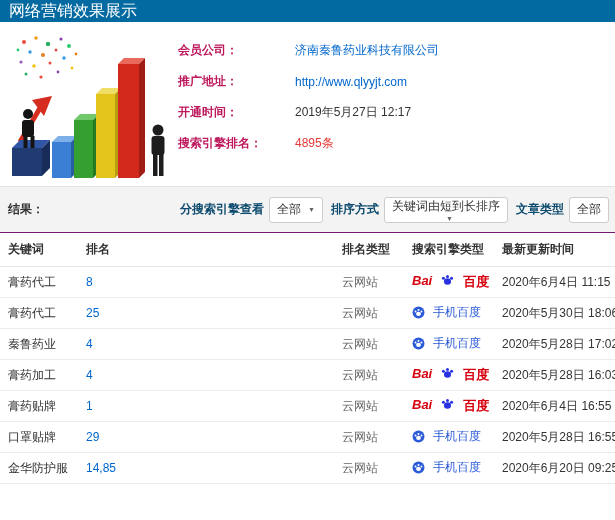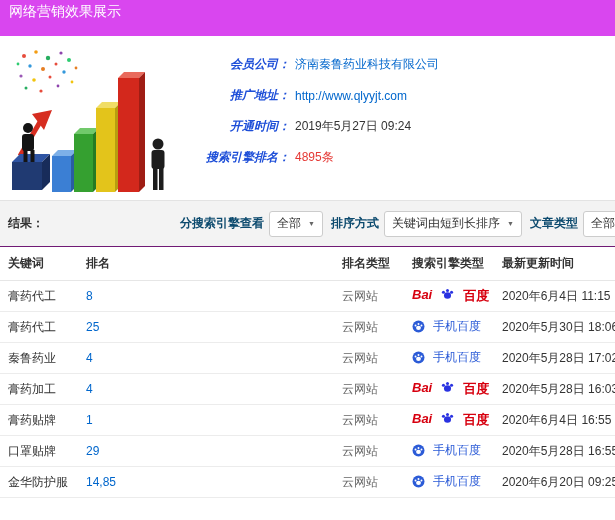--- a/index.html
+++ b/index.html
@@ -1,41 +1,41 @@
 <!DOCTYPE html>
 <html><head>
 <meta charset="utf-8">
 <style>
   * { box-sizing: border-box; margin: 0; padding: 0; }
   html, body { width: 615px; height: 520px; background: #fff;
     font-family: "Liberation Sans", "DejaVu Sans", sans-serif; }
   .page { width: 615px; height: 520px; overflow: hidden; background: #fff; }
 
-  .titlebar { height: 36px; background: #d946ef; color: #fff; font-size: 14px;
+  .titlebar { height: 22px; background: #0369a1; color: #fff; font-size: 16px;
     line-height: 22px; padding: 0 9px; }
 
   .top { display: flex; padding: 8px 0 4px 6px; height: 164px; }
   .chart-art { flex: 0 0 172px; width: 172px; }
   .info { flex: 1; padding-top: 12px; }
   .info-row { display: flex; align-items: center; margin-bottom: 14px; font-size: 12px; }
-  .info-label { flex: 0 0 112px; width: 112px; text-align: right; font-weight: bold; color: #1d4ed8; font-style: italic; }
+  .info-label { flex: 0 0 112px; width: 112px; font-weight: bold; color: #be185d; }
   .info-value { margin-left: 5px; color: #333; text-decoration: none; }
   .info-value.link { color: #0066cc; cursor: pointer; }
   .info-value.red { color: #e53935; }
 
   .filterbar { background: #f3f3f3; border-top: 1px solid #e3e3e3; border-bottom: 1px solid #701a75;
     padding: 7px 8px; display: flex; align-items: center; font-size: 12px; height: 47px; }
   .result-label { font-weight: bold; color: #333; flex: 0 0 172px; }
   .flabel { font-weight: bold; color: #0c4a6e; margin-right: 5px; white-space: nowrap; }
   .select { background: #fff; border: 1px solid #ccc; border-radius: 3px; height: 26px;
     display: inline-flex; align-items: center; justify-content: space-between;
     padding: 0 7px; margin-right: 8px; cursor: pointer; font-size: 12px; color: #333; white-space: nowrap; }
   .select .caret { font-size: 7px; color: #666; margin-left: 7px; }
   .select.w-small { width: 62px; }
-  .select.w-wide  { width: 148px; }
+  .select.w-wide  { width: 148px; flex-direction: column; }
 
   .pagination { text-align: center; padding: 11px 0 10px; }
   .pg { display: inline-block; min-width: 24px; height: 24px; line-height: 22px; padding: 0 7px;
     font-size: 12px; color: #555; border: 1px solid #ddd; margin: 0 2px; cursor: pointer;
     background: #fff; text-decoration: none; }
   .pg.active { background: #1b82d2; border-color: #1b82d2; color: #fff; }
 
   table.results { width: 100%; border-collapse: collapse; font-size: 12px; table-layout: fixed; }
   .results th { text-align: left; font-weight: bold; color: #333; padding: 8px; font-size: 12px;
     border-bottom: 1px solid #e6e6e6; white-space: nowrap; }
@@ -132,21 +132,21 @@
       <div class="info-row">
         <span class="info-label">会员公司：</span>
         <a class="info-value link">济南秦鲁药业科技有限公司</a>
       </div>
       <div class="info-row">
         <span class="info-label">推广地址：</span>
         <a class="info-value link">http://www.qlyyjt.com</a>
       </div>
       <div class="info-row">
         <span class="info-label">开通时间：</span>
-        <span class="info-value">2019年5月27日 09:24</span>
+        <span class="info-value">2019年5月27日 12:17</span>
       </div>
       <div class="info-row">
         <span class="info-label">搜索引擎排名：</span>
         <span class="info-value red">4895条</span>
       </div>
     </div>
   </div>
 
   <div class="filterbar">
     <span class="result-label">结果：</span>

